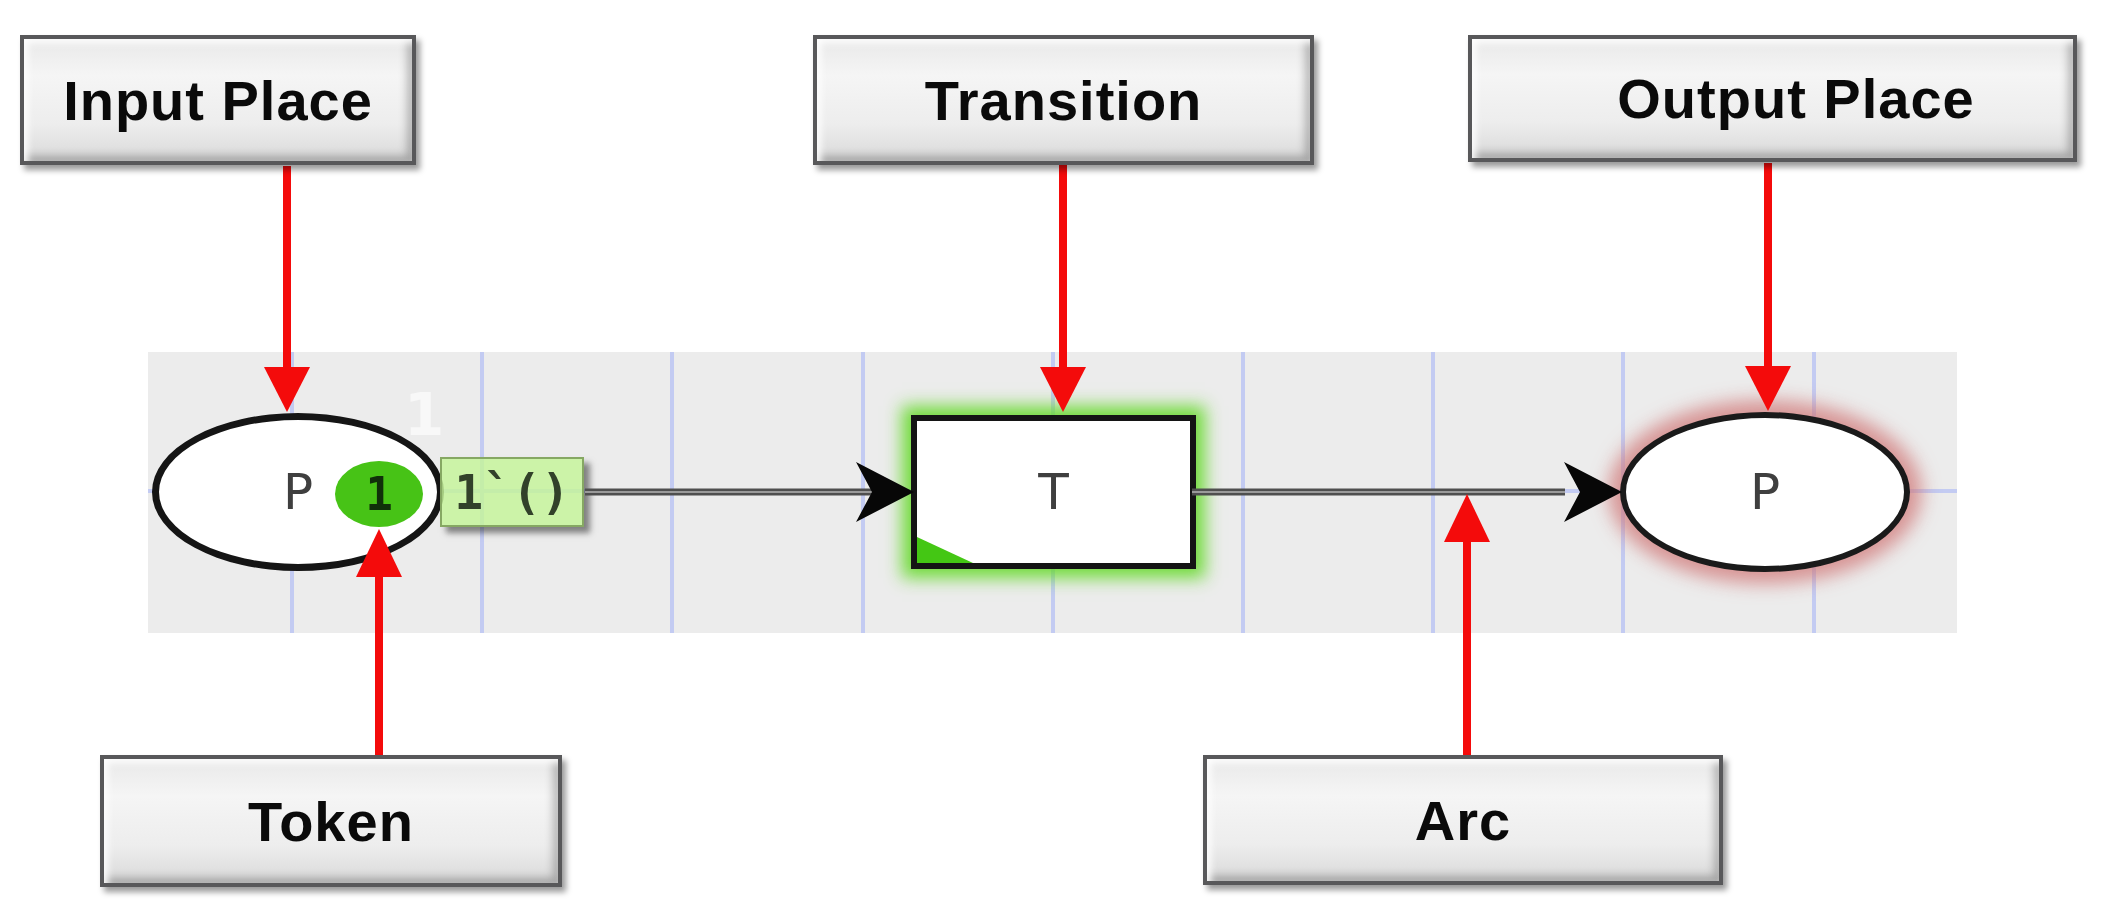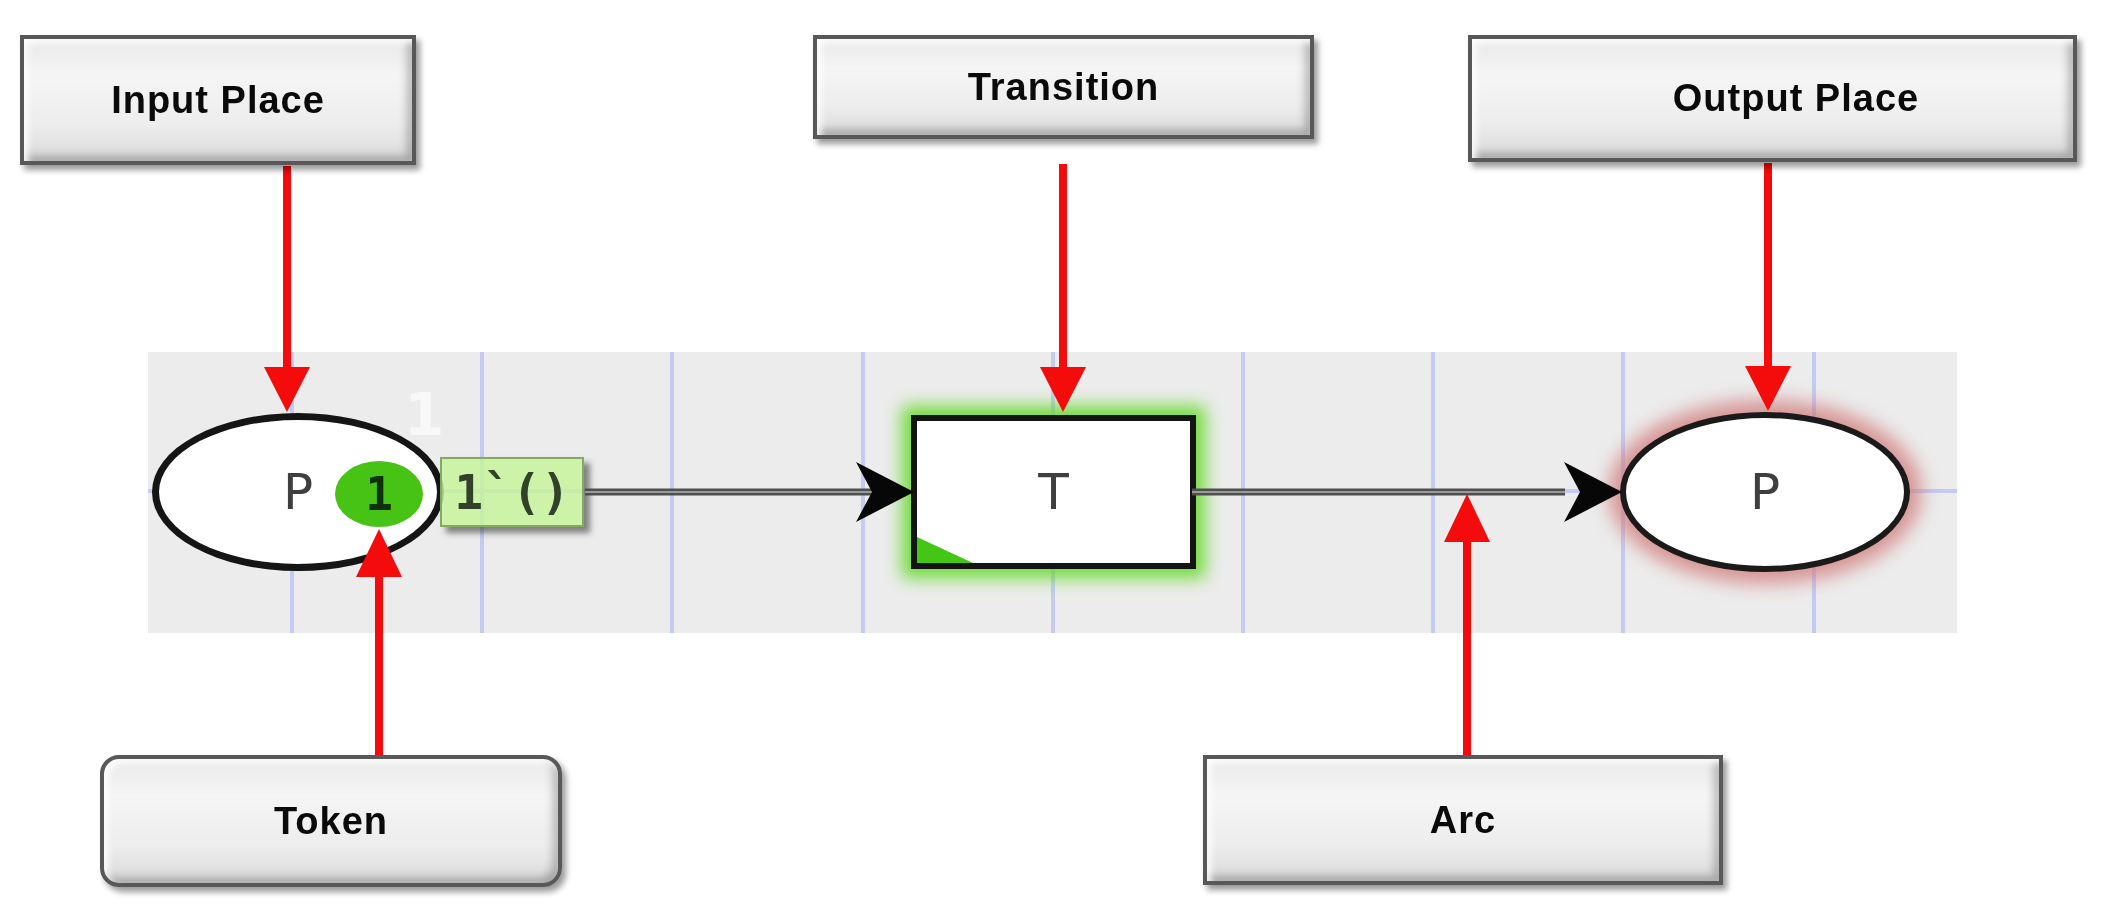--- a/index.html
+++ b/index.html
@@ -41,25 +41,25 @@
   svg.arcs{z-index:5;}
   svg.callout-arrows{z-index:6;}
 
   
   .label-box{position:absolute;box-sizing:border-box;border:4px solid #58585a;z-index:7;
          background:linear-gradient(180deg,#e9e9e9 0%,#f5f5f5 30%,#ededed 70%,#d9d9d9 100%);
          box-shadow:4px 5px 6px rgba(0,0,0,0.4),
                     inset 4px 4px 7px rgba(255,255,255,0.95),
                     inset -5px -5px 9px rgba(0,0,0,0.25);
          display:flex;align-items:center;justify-content:center;
-         font-weight:bold;font-size:38px;color:#0a0a0a;letter-spacing:1px;}
+         font-weight:bold;font-size:56px;color:#0a0a0a;letter-spacing:1px;}
   .lb-input{left:20px;top:35px;width:396px;height:130px;}
-  .lb-transition{left:813px;top:35px;width:501px;height:104px;}
+  .lb-transition{left:813px;top:35px;width:501px;height:130px;}
   .lb-output{left:1468px;top:35px;width:609px;height:127px;padding-left:47px;}
-  .lb-token{left:100px;top:755px;width:462px;height:132px;border-radius:19px;}
+  .lb-token{left:100px;top:755px;width:462px;height:132px;}
   .lb-arc{left:1203px;top:755px;width:520px;height:130px;}
 </style>
 </head>
 <body>
 
 <div class="canvas">
 
   <div class="band">
     <div class="vgrid" style="left:142px"></div>
     <div class="vgrid" style="left:332px"></div>

